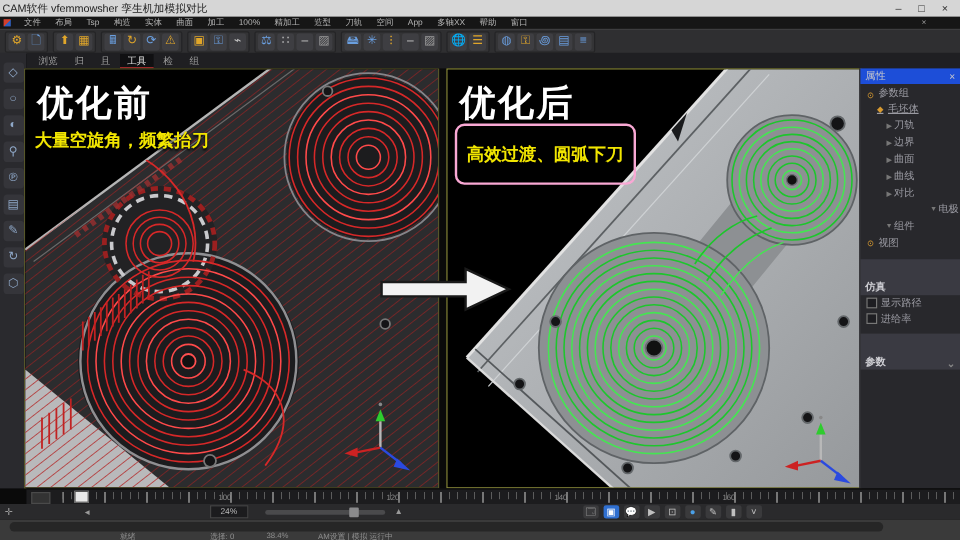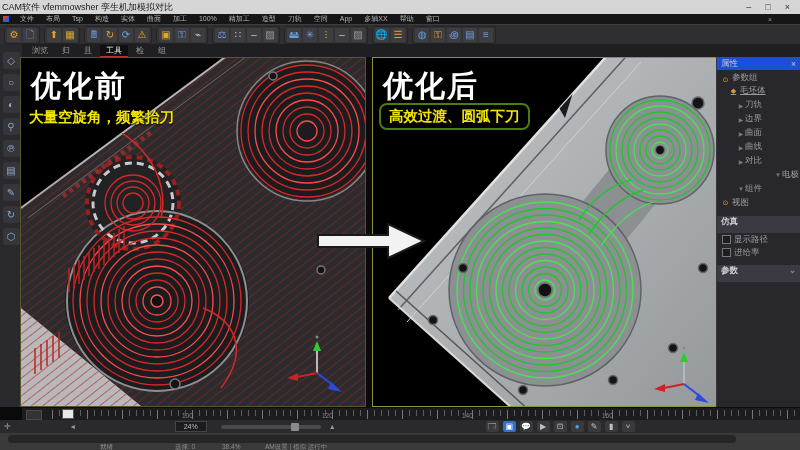--- a/index.html
+++ b/index.html
@@ -33,33 +33,33 @@
   .tab.active{background:#101012;color:#e0e0e0;border-bottom:1px solid #c03030;}
   
   .vp{position:absolute;top:57px;width:344px;height:348px;background:#000;}
   #vp-before{left:20px;border:1px solid #56562a;}
   #vp-after{left:372px;border:1px solid #8f8f3c;}
   .vp svg{position:absolute;left:0;top:0;}
   .vp-title{position:absolute;left:10px;top:8px;font-size:30px;font-weight:800;color:#fff;
             letter-spacing:2px;text-shadow:0 1px 3px #000;white-space:nowrap;}
   .vp-sub{position:absolute;left:8px;top:50px;font-size:14.5px;font-weight:700;color:#f2e600;
           text-shadow:0 1px 2px #000;white-space:nowrap;}
-  .vp-sub.boxed{border:2px solid #4d7c0f;border-radius:8px;padding:2px 8px;left:6px;top:45px;}
+  .vp-sub.boxed{border:2px solid #f9a8d4;border-radius:8px;padding:14px 8px;left:6px;top:45px;}
   #time-note{position:absolute;left:371px;top:178px;z-index:6;font-size:19px;line-height:23px;
              font-weight:700;color:#e8e000;text-shadow:0 1px 2px #000;}
   #big-arrow{position:absolute;left:316px;top:222px;width:112px;height:38px;z-index:7;}
   
   #sidepanel{position:absolute;left:716px;top:57px;width:84px;height:350px;background:#28282c;
              border-left:1px solid #38383c;font-size:8.5px;color:#9a9aa2;box-sizing:border-box;}
   #sp-head{height:13px;background:#1d4ed8;display:flex;align-items:center;padding:0 4px;color:#c8c8cc;}
   #sp-head .x{margin-left:auto;}
   .sp-row{height:14px;display:flex;align-items:center;white-space:nowrap;overflow:hidden;}
   .sp-row .ic{width:9px;text-align:center;margin-right:2px;font-size:7px;color:#d89a30;}
   .sp-row .ex{width:8px;font-size:6px;color:#777;text-align:center;}
-  .sp-section{height:17px;background:#3a3a42;color:#cfcfd4;display:flex;align-items:flex-start;
+  .sp-section{height:30px;background:#3a3a42;color:#cfcfd4;display:flex;align-items:flex-end;
               padding:0 4px;margin-top:6px;font-weight:700;}
   .sp-section .chev{margin-left:auto;color:#888;}
   .sp-check{height:13px;display:flex;align-items:center;padding-left:5px;gap:3px;}
   .sp-check .box{width:7px;height:7px;border:1px solid #777;background:#1e1e22;}
   
   #timeline{position:absolute;left:22px;top:407px;width:778px;height:13px;background:#1c1c1e;
             border-top:1px solid #0c0c0c;}
   #timeline .ticks{position:absolute;left:30px;top:2px;right:4px;height:6px;
       background:repeating-linear-gradient(90deg,#5c5c5c 0 1px,transparent 1px 7px);}
   #timeline .ticks2{position:absolute;left:30px;top:2px;right:4px;height:9px;

